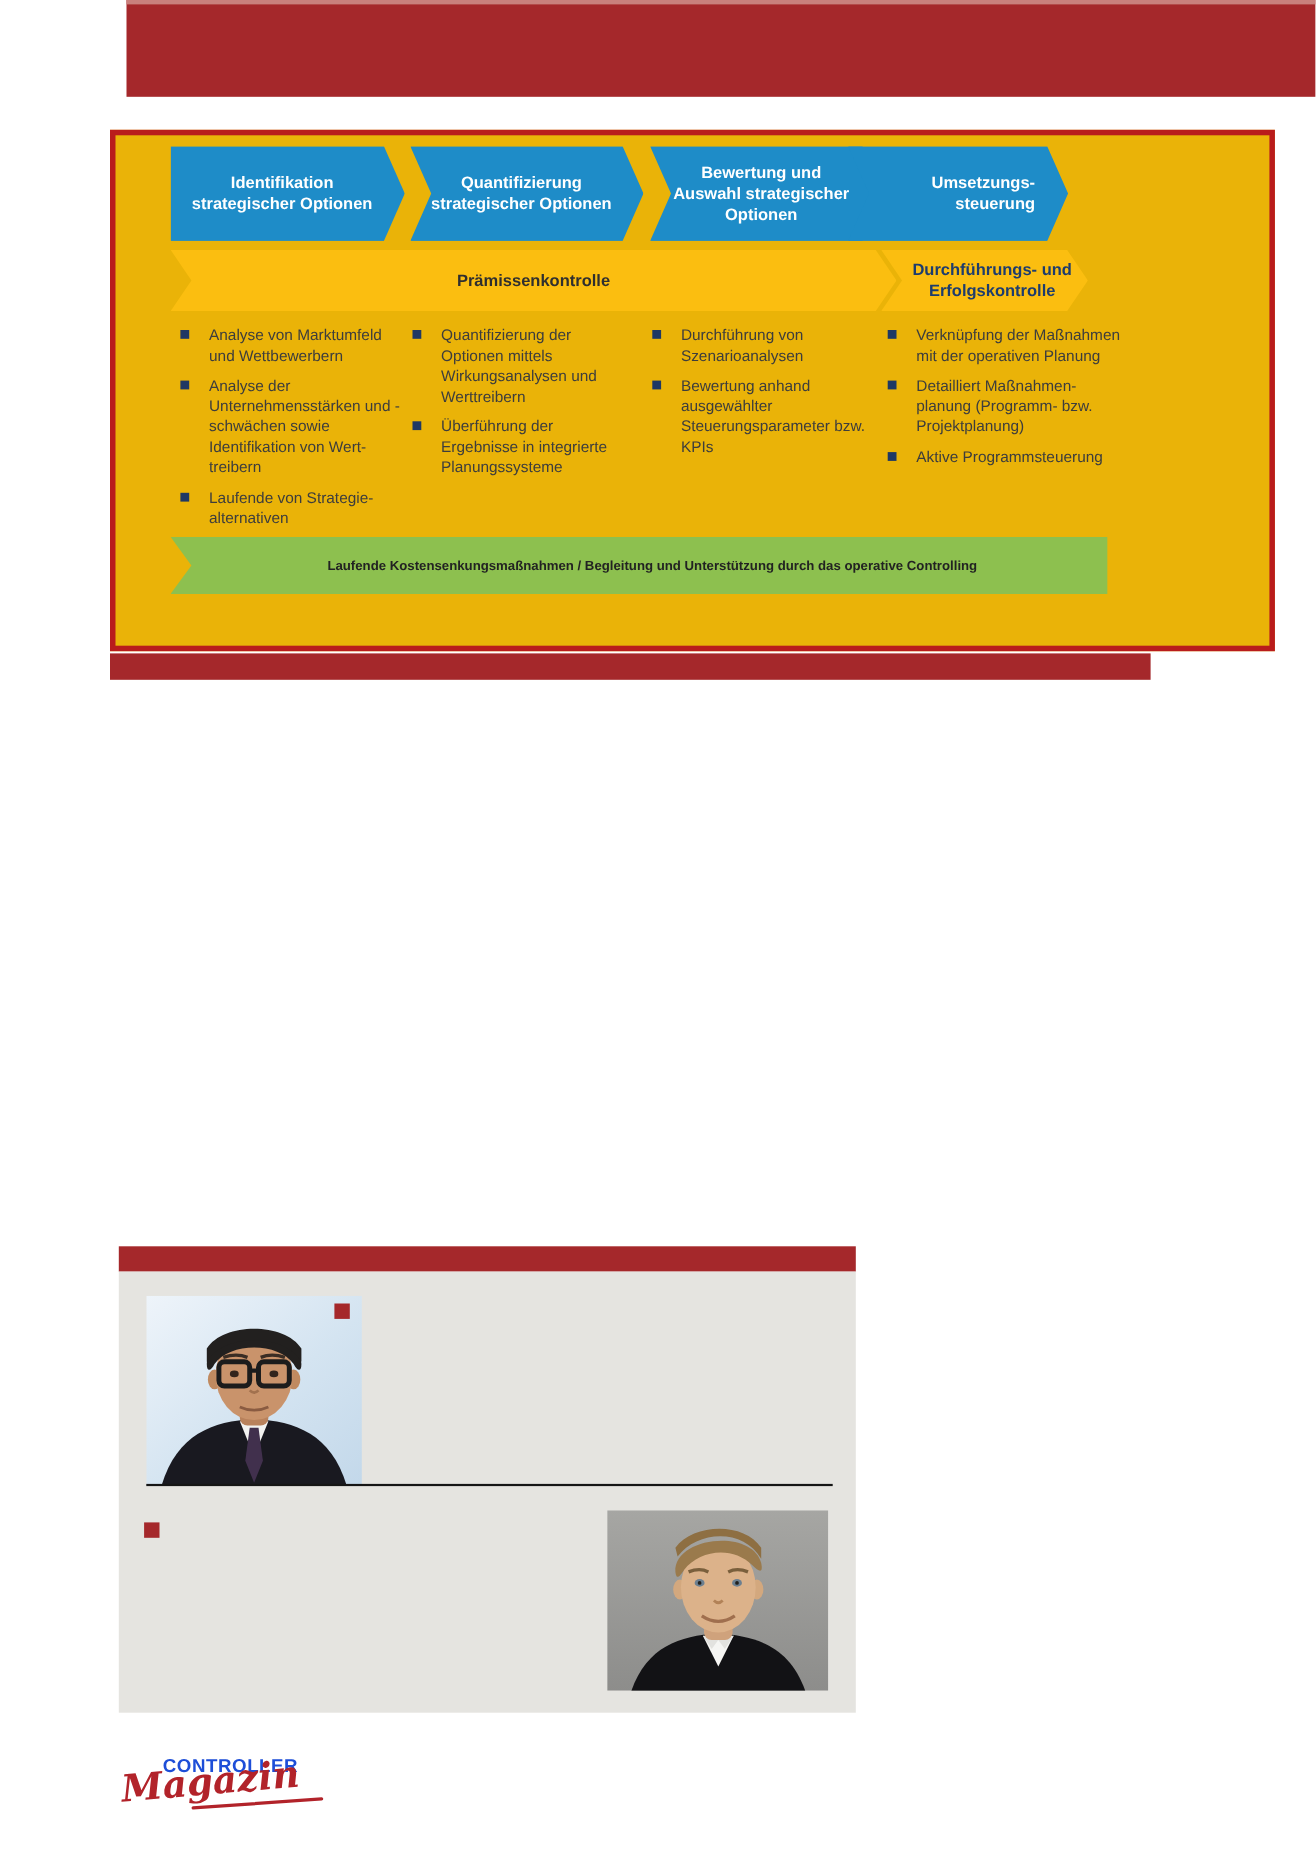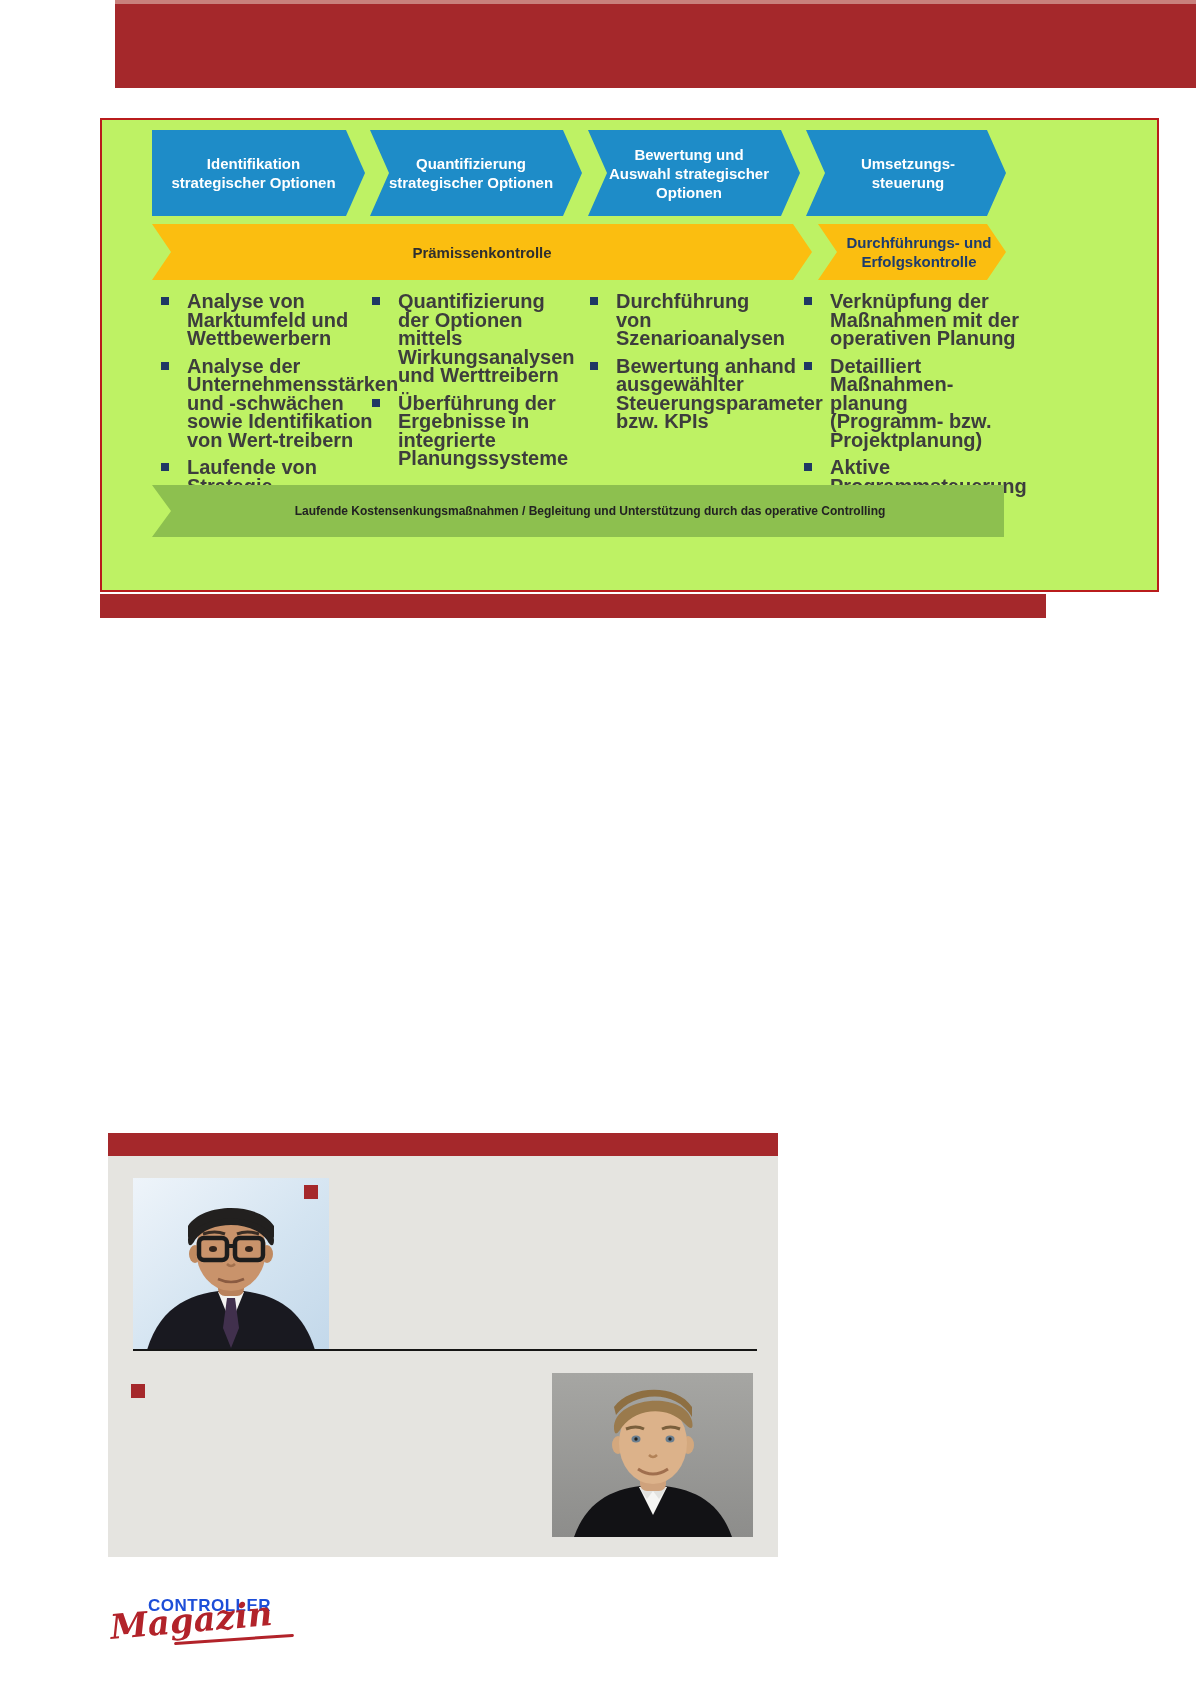--- a/index.html
+++ b/index.html
@@ -12,69 +12,69 @@
 
   
   .top-bar {
     position:absolute; left:115px; top:0; width:1081px; height:88px;
     background:#a5282b; border-top:4px solid #c9807c;
   }
 
   
   .diagram-box {
     position:absolute; left:100px; top:118px; width:1059px; height:474px;
-    background:#bef264; border:2px solid #b91c1c;
+    background:#eab308; border:5px solid #b91c1c;
   }
   .diagram-red-strip {
     position:absolute; left:100px; top:594px; width:946px; height:24px;
     background:#a5282b;
   }
 
   
   .chev {
     position:absolute; top:10px; height:86px; background:#1e8cc8;
     display:flex; align-items:center; justify-content:center;
     color:#ffffff; font-weight:bold; font-size:15px; line-height:19px;
     text-align:center;
   }
   .chev-label { display:block; padding:0 26px 0 16px; }
   .chev1 { left:50px;  width:213px; clip-path:polygon(0 0, 194px 0, 213px 43px, 194px 86px, 0 86px); }
   .chev2 { left:268px; width:212px; clip-path:polygon(0 0, 193px 0, 212px 43px, 193px 86px, 0 86px, 19px 43px); }
   .chev3 { left:486px; width:212px; clip-path:polygon(0 0, 193px 0, 212px 43px, 193px 86px, 0 86px, 19px 43px);text-align:center; }
-  .chev4 { left:704px; width:200px; clip-path:polygon(0 0, 181px 0, 200px 43px, 181px 86px, 0 86px, 19px 43px); }
+  .chev4 { left:666px; width:200px; clip-path:polygon(0 0, 181px 0, 200px 43px, 181px 86px, 0 86px, 19px 43px);text-align:right; }
   .chev4 .chev-label { padding:0 30px 0 34px; }
 
   
   .band {
     position:absolute; top:104px; height:56px; background:#fbbe10;
     display:flex; align-items:center; justify-content:center;
     font-weight:bold; font-size:15px; line-height:19px; text-align:center;
   }
   .band-premise {
     left:50px; width:660px; color:#2f2f2f;
     clip-path:polygon(0 0, 641px 0, 660px 28px, 641px 56px, 0 56px, 19px 28px);
   }
   .band-execution {
-    left:716px; width:188px; color:#1d3c6e;
+    left:696px; width:188px; color:#1d3c6e;
     clip-path:polygon(0 0, 169px 0, 188px 28px, 169px 56px, 0 56px, 19px 28px);
     padding-left:14px;
   }
 
   
   .col { position:absolute; top:172px; }
   .col1 { left:55px;  width:208px; }
   .col2 { left:266px; width:202px; }
   .col3 { left:484px; width:202px; }
   .col4 { left:698px; width:220px; }
   .bullet-item { display:flex; margin-bottom:9px; }
   .bullet-sq {
     flex:none; width:8px; height:8px; background:#1f3864; margin:5px 0 0 4px;
   }
   .bullet-text {
-    margin-left:18px; font-size:20px; line-height:18.5px; color:#3d3d3d;font-weight:bold;
+    margin-left:18px; font-size:14px; line-height:18.5px; color:#3d3d3d;
   }
 
   
   .band-green {
     position:absolute; top:365px; left:50px; width:852px; height:52px;
     background:#8dc04f;
     clip-path:polygon(0 0, 852px 0, 852px 52px, 0 52px, 19px 26px);
     display:flex; align-items:center; justify-content:center;
     font-weight:bold; font-size:12px; color:#222222; text-align:center;
     padding-left:24px;

